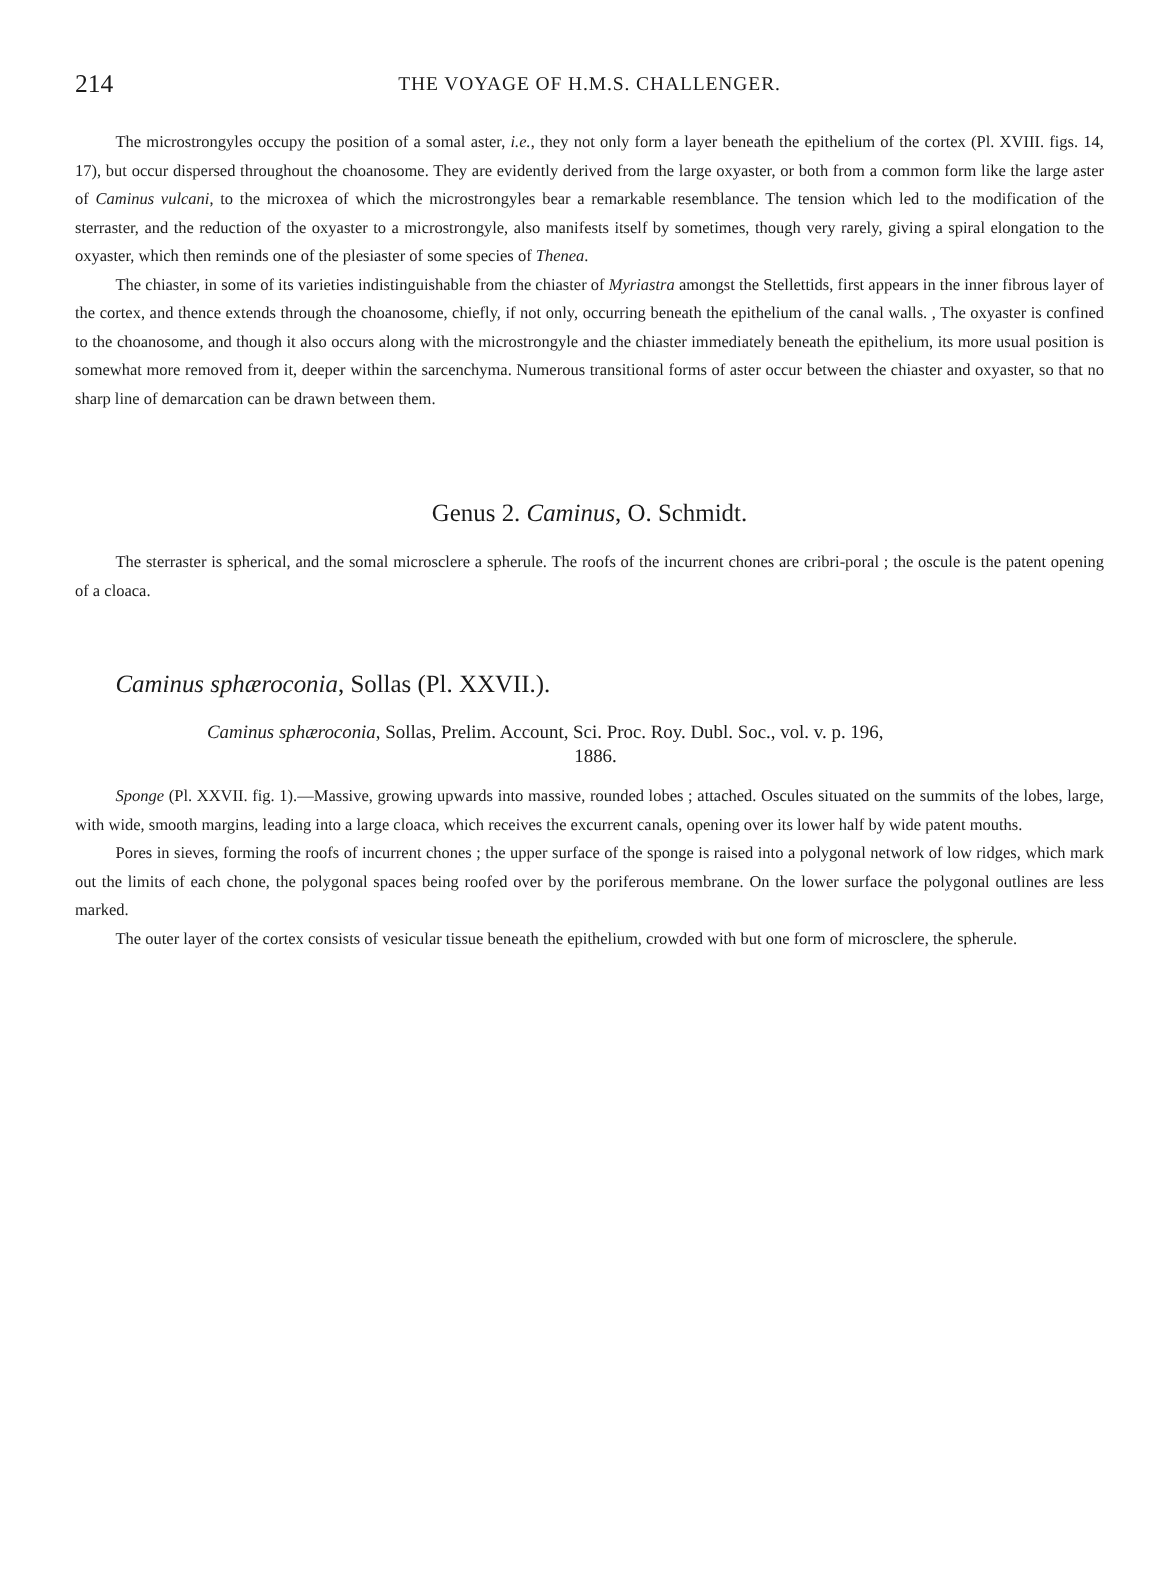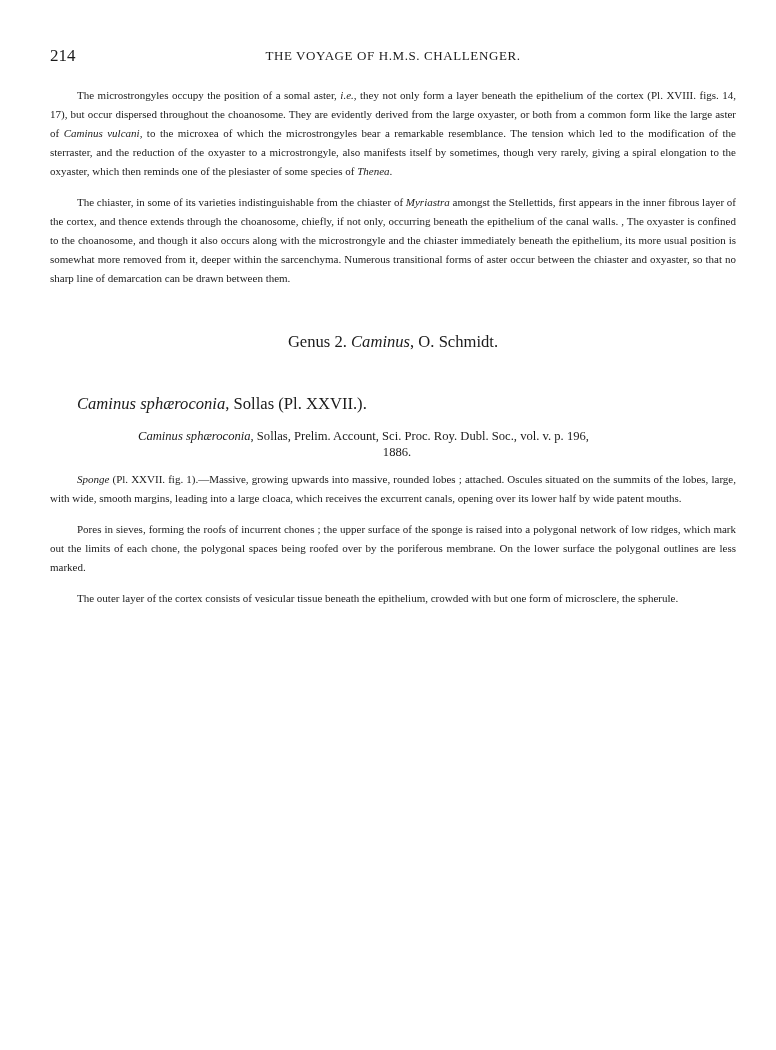--- a/index.html
+++ b/index.html
@@ -5,22 +5,22 @@
     html, body { margin: 0; padding: 0; background: #ffffff; }
     body { width: 776px; height: 1050px; position: relative; overflow: hidden;
            font-family: "Liberation Serif", "DejaVu Serif", serif; color: #1a1a1a; }
     .page { position: absolute; left: 50px; top: 38px; width: 686px; }
     .running-head { position: relative; height: 30px; font-size: 15px; }
     .page-number { position: absolute; left: 0; top: 8px; font-weight: normal; font-size: 17px; }
     .running-title { position: absolute; left: 0; right: 0; top: 10px; text-align: center;
                      font-size: 13px; letter-spacing: 0.6px; }
     .body-text { margin-top: 18px; }
     p { margin: 0; font-size: 11px; line-height: 19px; text-align: justify; text-indent: 27px; }
-    p + p { margin-top: 12px; }
-    .genus-head { text-align: center; font-size: 16.6px; margin-top: 44px; margin-bottom: 14px; }
+    p + p { margin-top: 0; }
+    .genus-head { text-align: center; font-size: 16.6px; margin-top: 56px; margin-bottom: 14px; }
     .species-head { font-size: 16.6px; margin-top: 42px; text-indent: 27px; }
     .synonymy { margin: 14px 0 10px 88px; font-size: 12.6px; line-height: 16px; text-align: justify; padding-right: 12px; }
     .synonymy .yr { display: block; text-align: center; margin-left: -88px; padding-left: 20px; }
     i, .it { font-style: italic; }
   </style>
 </head>
 <body>
 
 <div class="page">
   <div class="running-head">
@@ -28,20 +28,21 @@
     <span class="running-title">THE VOYAGE OF H.M.S. CHALLENGER.</span>
   </div>
 
   <div class="body-text">
     <p><span>The microstrongyles occupy the position of a somal aster, </span><i>i.e.</i><span>, they not only form a layer beneath the epithelium of the cortex (Pl. XVIII. figs. 14, 17), but occur dispersed throughout the choanosome.  They are evidently derived from the large oxyaster, or both from a common form like the large aster of </span><i>Caminus vulcani</i><span>, to the microxea of which the microstrongyles bear a remarkable resemblance.  The tension which led to the modification of the sterraster, and the reduction of the oxyaster to a microstrongyle, also manifests itself by sometimes, though very rarely, giving a spiral elongation to the oxyaster, which then reminds one of the plesiaster of some species of </span><i>Thenea</i><span>.</span></p>
 
     <p><span>The chiaster, in some of its varieties indistinguishable from the chiaster of </span><i>Myriastra</i><span> amongst the Stellettids, first appears in the inner fibrous layer of the cortex, and thence extends through the choanosome, chiefly, if not only, occurring beneath the epithelium of the canal walls. , The oxyaster is confined to the choanosome, and though it also occurs along with the microstrongyle and the chiaster immediately beneath the epithelium, its more usual position is somewhat more removed from it, deeper within the sarcenchyma. Numerous transitional forms of aster occur between the chiaster and oxyaster, so that no sharp line of demarcation can be drawn between them.</span></p>
 
     <div class="genus-head"><span>Genus 2. </span><i>Caminus</i><span>, O. Schmidt.</span></div>
 
+    <p>The sterraster is spherical, and the somal microsclere a spherule.  The roofs of the incurrent chones are cribri-poral ; the oscule is the patent opening of a cloaca.</p>
 
     <div class="species-head"><i>Caminus sphæroconia</i><span>, Sollas (Pl. XXVII.).</span></div>
 
     <div class="synonymy"><i>Caminus sphæroconia</i><span>, Sollas, Prelim. Account, Sci. Proc. Roy. Dubl. Soc., vol. v. p. 196,</span><span class="yr">1886.</span></div>
 
     <p><i>Sponge</i><span> (Pl. XXVII. fig. 1).—Massive, growing upwards into massive, rounded lobes ; attached.  Oscules situated on the summits of the lobes, large, with wide, smooth margins, leading into a large cloaca, which receives the excurrent canals, opening over its lower half by wide patent mouths.</span></p>
 
     <p>Pores in sieves, forming the roofs of incurrent chones ; the upper surface of the sponge is raised into a polygonal network of low ridges, which mark out the limits of each chone, the polygonal spaces being roofed over by the poriferous membrane.  On the lower surface the polygonal outlines are less marked.</p>
 
     <p>The outer layer of the cortex consists of vesicular tissue beneath the epithelium, crowded with but one form of microsclere, the spherule.</p>

